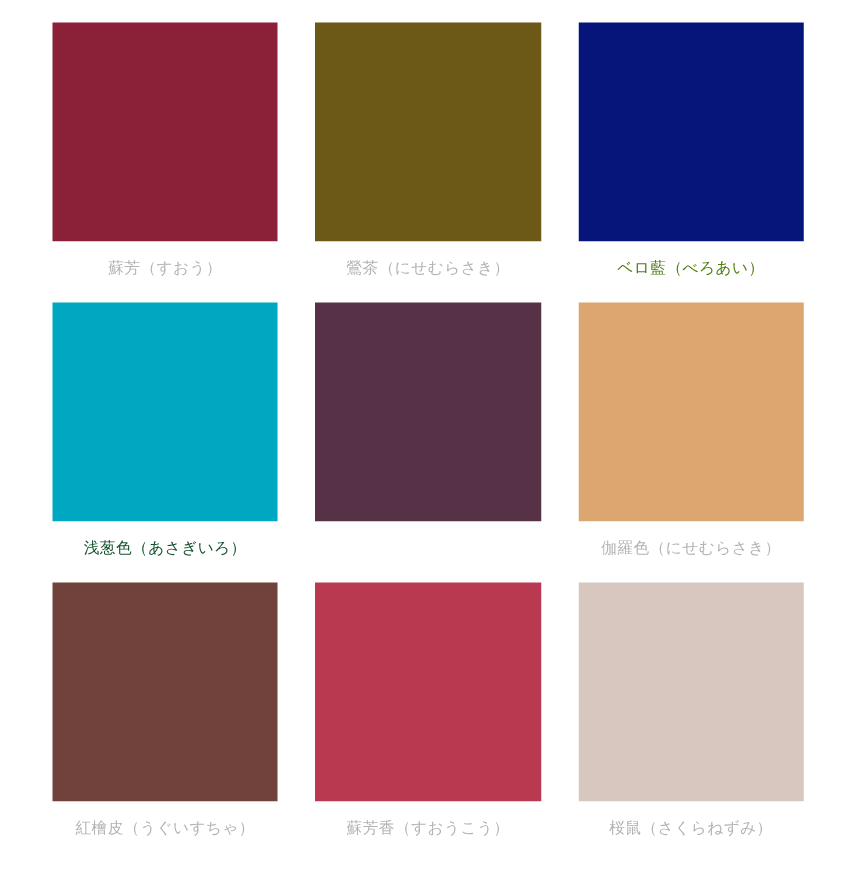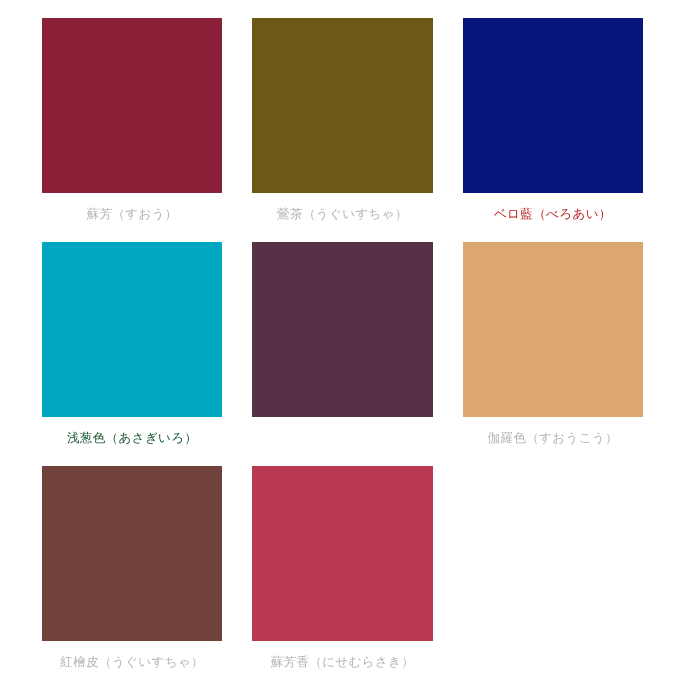--- a/index.html
+++ b/index.html
@@ -61,47 +61,51 @@
 <div id="palette-page">
   <div class="palette-grid">
 
     <div class="swatch-cell">
       <div class="swatch-chip" style="background-color: rgb(138, 33, 57);"></div>
       <div class="swatch-label" style="color: rgb(179, 179, 179);">蘇芳（すおう）</div>
     </div>
 
     <div class="swatch-cell">
       <div class="swatch-chip" style="background-color: rgb(108, 89, 24);"></div>
-      <div class="swatch-label" style="color: rgb(179, 179, 179);">鶯茶（うぐいすちゃ）</div>
+      <div class="swatch-label" style="color: rgb(179, 179, 179);">鶯茶（にせむらさき）</div>
     </div>
 
     <div class="swatch-cell">
       <div class="swatch-chip" style="background-color: rgb(6, 21, 121);"></div>
-      <div class="swatch-label" style="color: #b91c1c;">ベロ藍（べろあい）</div>
+      <div class="swatch-label" style="color: #4d7c0f;">ベロ藍（べろあい）</div>
     </div>
 
     <div class="swatch-cell">
       <div class="swatch-chip" style="background-color: rgb(0, 167, 193);"></div>
       <div class="swatch-label" style="color: #14532d;">浅葱色（あさぎいろ）</div>
     </div>
 
     <div class="swatch-cell">
       <div class="swatch-chip" style="background-color: rgb(87, 50, 71);"></div>
     </div>
 
     <div class="swatch-cell">
       <div class="swatch-chip" style="background-color: rgb(220, 166, 112);"></div>
-      <div class="swatch-label" style="color: rgb(179, 179, 179);">伽羅色（すおうこう）</div>
+      <div class="swatch-label" style="color: rgb(179, 179, 179);">伽羅色（にせむらさき）</div>
     </div>
 
     <div class="swatch-cell">
       <div class="swatch-chip" style="background-color: rgb(113, 65, 59);"></div>
       <div class="swatch-label" style="color: rgb(179, 179, 179);">紅檜皮（うぐいすちゃ）</div>
     </div>
 
     <div class="swatch-cell">
       <div class="swatch-chip" style="background-color: rgb(185, 58, 80);"></div>
-      <div class="swatch-label" style="color: rgb(179, 179, 179);">蘇芳香（にせむらさき）</div>
+      <div class="swatch-label" style="color: rgb(179, 179, 179);">蘇芳香（すおうこう）</div>
     </div>
 
+    <div class="swatch-cell">
+      <div class="swatch-chip" style="background-color: rgb(215, 199, 191);"></div>
+      <div class="swatch-label" style="color: rgb(179, 179, 179);">桜鼠（さくらねずみ）</div>
+    </div>
 
   </div>
 </div>
 
 </body></html>

